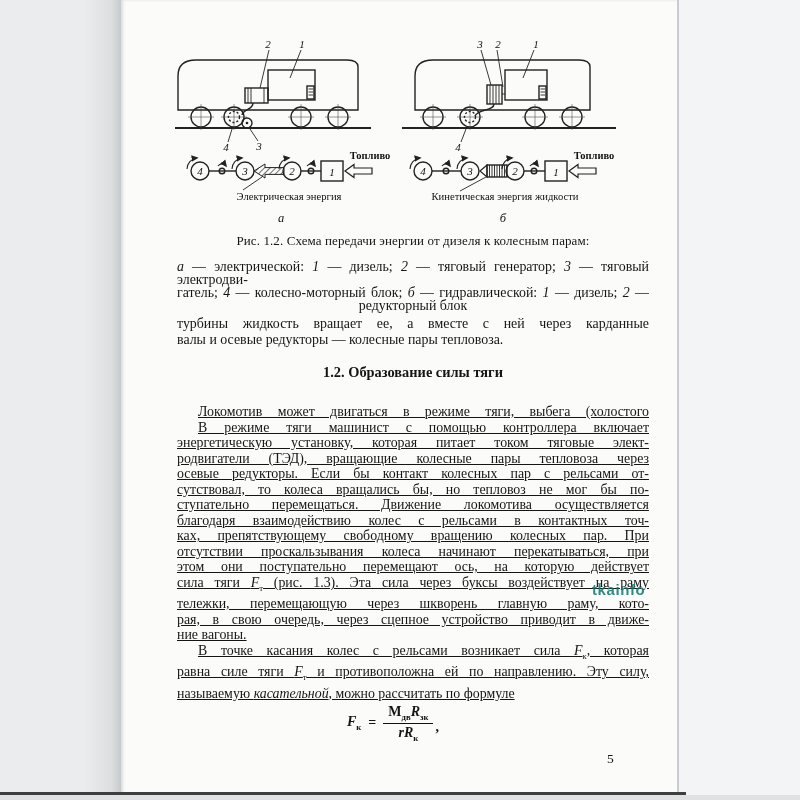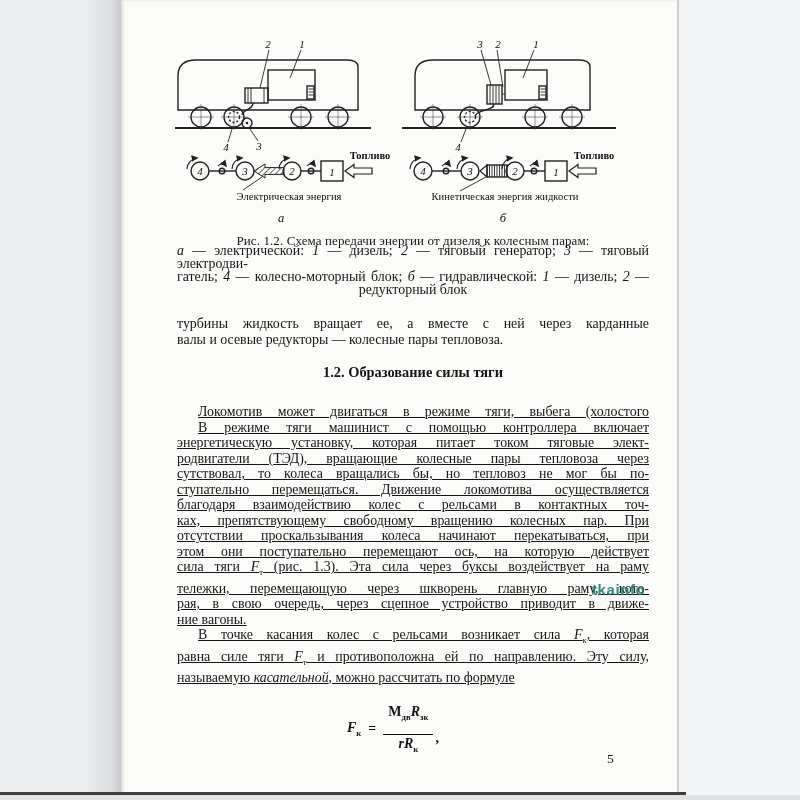--- a/index.html
+++ b/index.html
@@ -24,37 +24,37 @@
   svg .thin{stroke:#444;stroke-width:.55;}
   svg .ld{stroke:#222;stroke-width:.9;}
   svg text{font-family:"Liberation Serif","DejaVu Serif",serif;fill:#111;}
   svg .num{font-style:italic;font-size:11px;text-anchor:middle;}
   svg .fuel{font-weight:bold;font-size:10.5px;text-anchor:middle;}
   svg .ecap{font-size:10.6px;text-anchor:middle;}
   svg .sub{font-style:italic;font-size:12.5px;text-anchor:middle;}
   svg .rot{fill:none;stroke:#222;stroke-width:1.1;}
   
   .caption-title{position:absolute;top:233px;text-align:center;font-size:13px;letter-spacing:.1px;}
-  .caption-body{position:absolute;top:244px;font-size:12.4px;}
+  .caption-body{position:absolute;top:260px;font-size:12.4px;}
   .caption-body .tl{line-height:13.1px;}
   
   .tl{font-size:13.9px;line-height:15.55px;text-align:left;text-align-last:left;}
   .jl{text-align:justify;text-align-last:justify;}
   .ind{text-indent:21px;}
   .cc{text-align:left;text-align-last:center;}
   .block1{position:absolute;top:316px;}
   .heading{position:absolute;top:364px;width:472px;text-align:center;font-weight:bold;font-size:14.4px;}
   .block2{position:absolute;top:404px;text-decoration:underline;}
   sub{font-size:.62em;}
   
   .formula{position:absolute;top:704px;width:472px;display:flex;justify-content:center;
            align-items:center;font-size:14px;transform:translateX(-20px);font-weight:bold;}
   .formula .f-eq{margin:0 7px;}
   .frac{display:inline-flex;flex-direction:column;text-align:center;vertical-align:middle;}
-  .frac .nu{padding:0 5px 12px 5px;border-bottom:1.2px solid #111;}
+  .frac .nu{padding:0 5px 1px 5px;border-bottom:1.2px solid #111;}
   .frac .de{padding:1px 5px 0 5px;}
   .f-comma{margin-left:2px;align-self:flex-end;padding-bottom:8px;}
   .pageno{position:absolute;left:486px;top:751px;font-size:13.5px;}
   .watermark{position:absolute;left:592px;top:581px;font-family:"Liberation Sans","DejaVu Sans",sans-serif;
              font-weight:bold;font-size:15px;letter-spacing:.6px;color:#0f766e;opacity:.85;}
 </style>
 </head>
 <body>
 
 <div id="stage">
@@ -238,20 +238,21 @@
         <div class="tl">валы и осевые редукторы — колесные пары тепловоза.</div>
       </div>
 
     <div class="col heading">1.2. Образование силы тяги</div>
 
     <div class="col block2">
         <div class="tl jl ind">Локомотив может двигаться в режиме тяги, выбега (холостого</div>
         <div class="tl jl ind">В режиме тяги машинист с помощью контроллера включает</div>
         <div class="tl jl">энергетическую установку, которая питает током тяговые элект-</div>
         <div class="tl jl">родвигатели (ТЭД), вращающие колесные пары тепловоза через</div>
+        <div class="tl jl">осевые редукторы. Если бы контакт колесных пар с рельсами от-</div>
         <div class="tl jl">сутствовал, то колеса вращались бы, но тепловоз не мог бы по-</div>
         <div class="tl jl">ступательно перемещаться. Движение локомотива осуществляется</div>
         <div class="tl jl">благодаря взаимодействию колес с рельсами в контактных точ-</div>
         <div class="tl jl">ках, препятствующему свободному вращению колесных пар. При</div>
         <div class="tl jl">отсутствии проскальзывания колеса начинают перекатываться, при</div>
         <div class="tl jl">этом они поступательно перемещают ось, на которую действует</div>
         <div class="tl jl">сила тяги <i>F</i><sub>т</sub> (рис. 1.3). Эта сила через буксы воздействует на раму</div>
         <div class="tl jl">тележки, перемещающую через шкворень главную раму, кото-</div>
         <div class="tl jl">рая, в свою очередь, через сцепное устройство приводит в движе-</div>
         <div class="tl">ние вагоны.</div>

